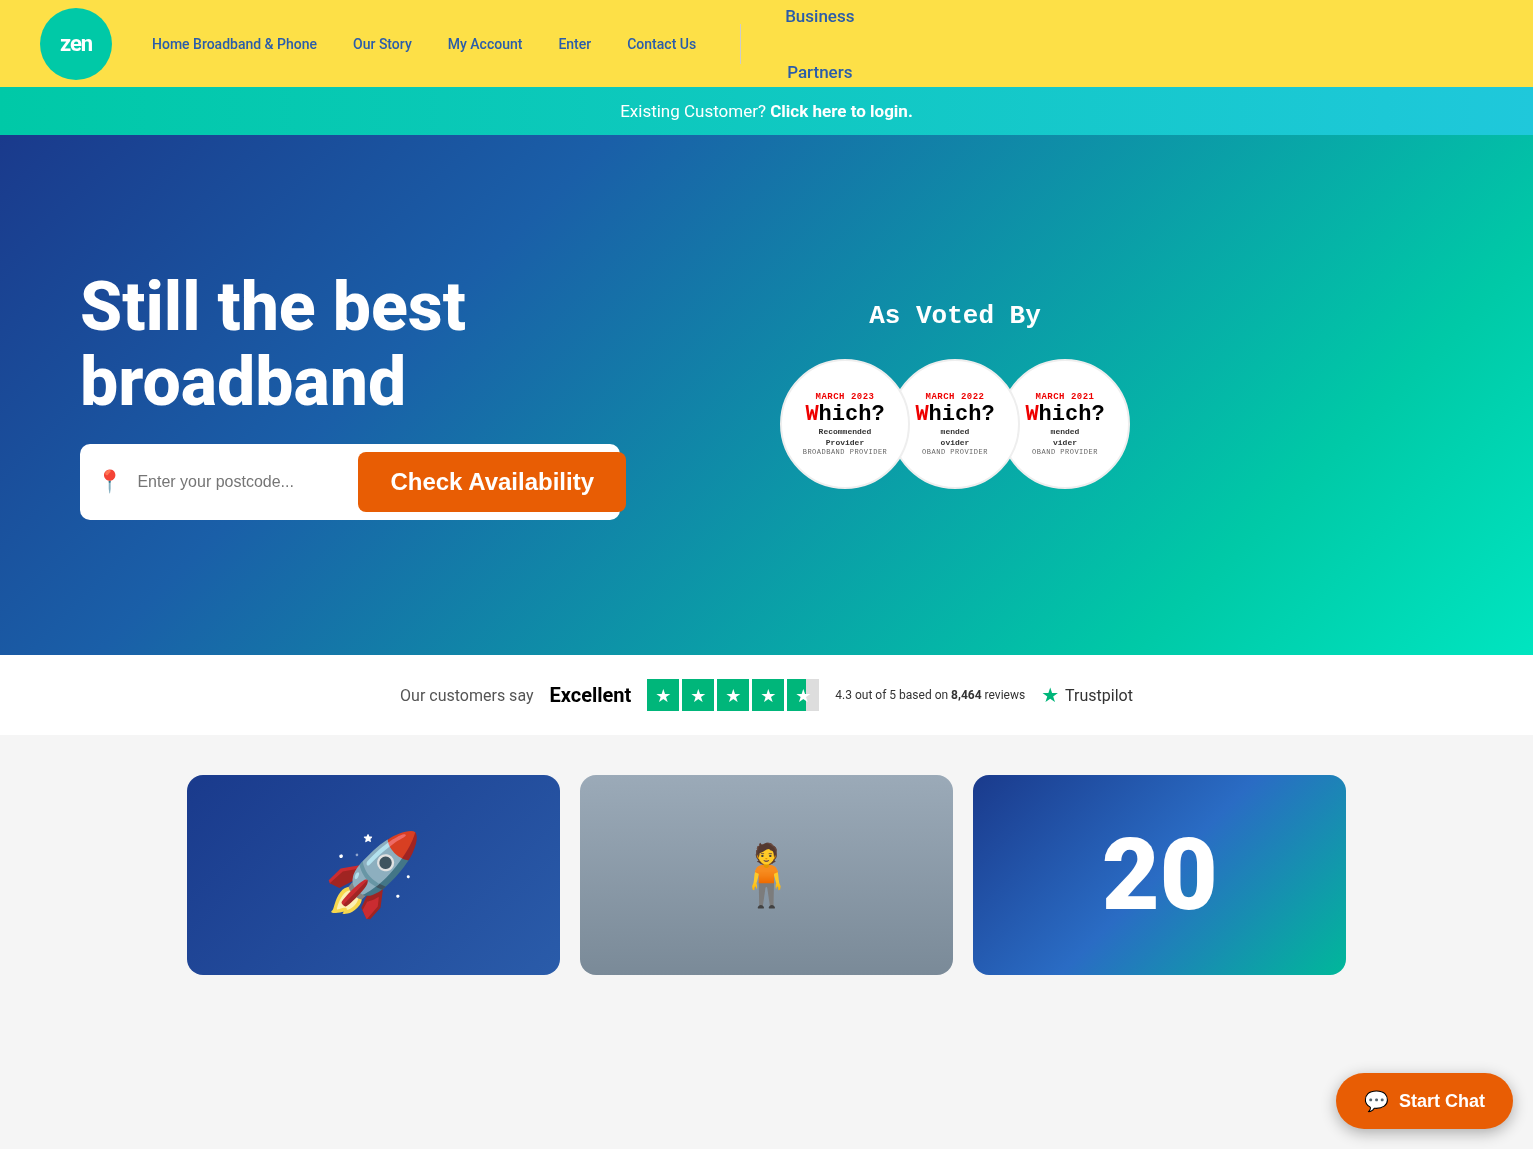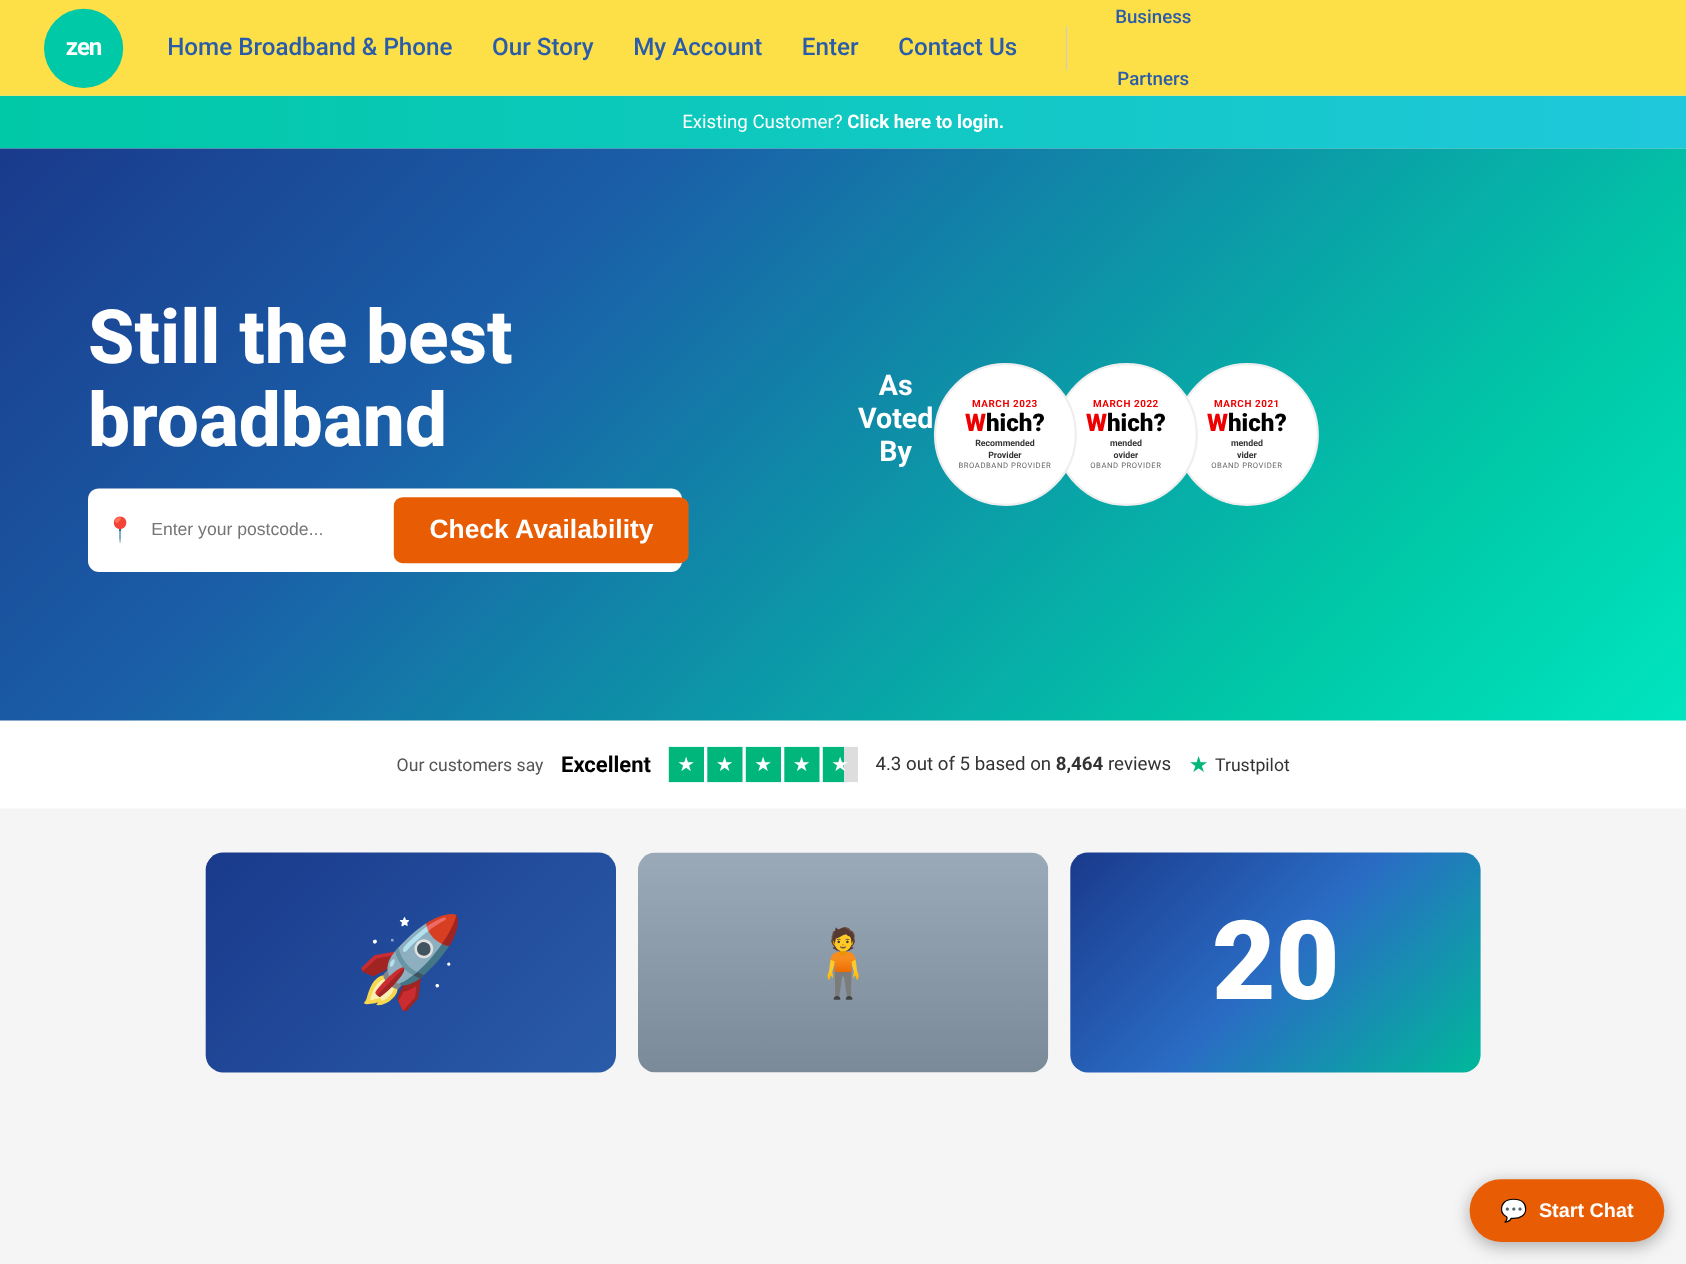--- a/index.html
+++ b/index.html
@@ -34,21 +34,21 @@
     }
     .nav-main {
       display: flex;
       align-items: center;
       gap: 36px;
       flex: 1;
     }
     .nav-link {
       color: #2a5caa;
       text-decoration: none;
-      font-size: 22px;
+      font-size: 14px;
       font-weight: 500;
       white-space: nowrap;
       cursor: pointer;
       text-align: center;
     }
     .nav-divider {
       width: 1px;
       height: 40px;
       background: #ccc;
       margin: 0 8px;
@@ -140,22 +140,23 @@
       font-size: 24px;
       font-weight: 600;
       cursor: pointer;
       white-space: nowrap;
     }
 
     
     .hero-right {
       flex: 0 0 340px;
       display: flex;
-      flex-direction: row;
-      align-items: center;
+      flex-direction: column;
+      align-items: center;
+      font-family: Liberation Mono, monospace;
     }
     .as-voted-title {
       color: #fff;
       font-size: 26px;
       font-weight: 700;
       margin-bottom: 28px;
       text-align: center;
     }
     .badges-container {
       display: flex;
@@ -228,21 +229,21 @@
       width: 32px;
       height: 32px;
       background: #00b67a;
       display: flex;
       align-items: center;
       justify-content: center;
       color: #fff;
       font-size: 18px;
     }
     .star-half { background: linear-gradient(90deg, #00b67a 60%, #ddd 60%); }
-    .trustpilot-score { color: #333; font-size: 17px; }
+    .trustpilot-score { color: #333; font-size: 12px; }
     .trustpilot-logo {
       display: flex;
       align-items: center;
       gap: 6px;
       color: #333;
       font-size: 16px;
     }
     .tp-star { color: #00b67a; font-size: 20px; }
 
     

